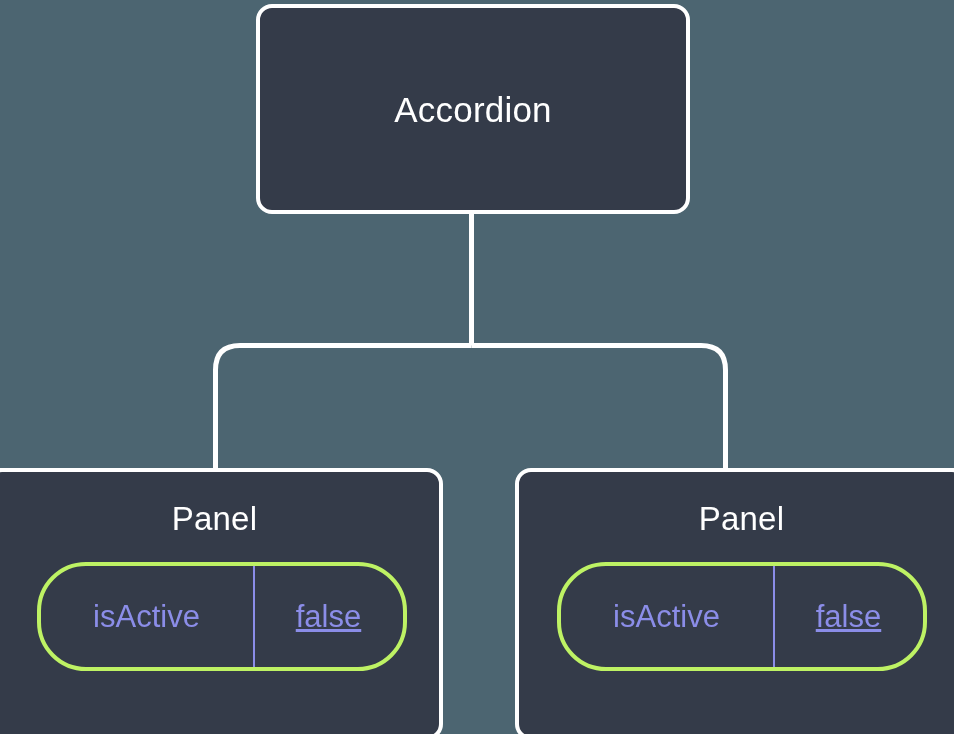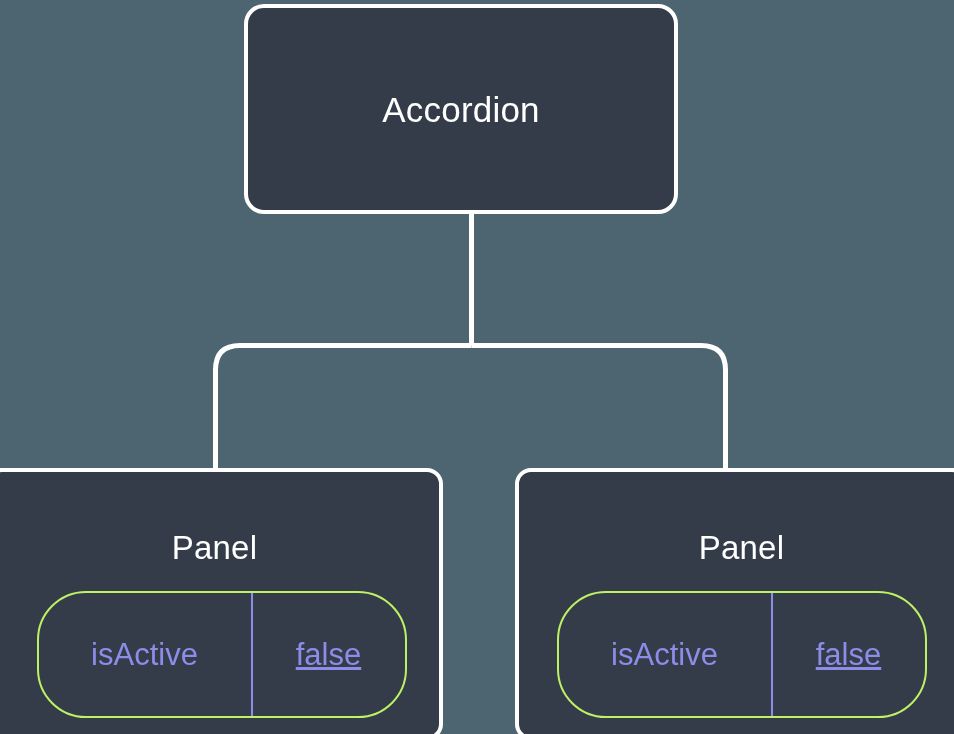--- a/index.html
+++ b/index.html
@@ -35,26 +35,25 @@
     box-sizing: border-box;
     background: #343b49;
     border: 4px solid #ffffff;
     border-radius: 16px;
     display: flex;
     flex-direction: column;
     align-items: center;
   }
 
   .node-root {
-    left: 244px;
+    left: 256px;
     top: 4px;
     width: 434px;
     height: 210px;
     justify-content: center;
-    border-radius: 20px;
   }
 
   .node-title {
     color: #ffffff;
     font-weight: 300;
     letter-spacing: 0.2px;
     white-space: nowrap;
   }
   .node-root .node-title {
     font-size: 35px;
@@ -62,38 +61,38 @@
   }
 
   .node-child {
     top: 468px;
     height: 272px;
     justify-content: flex-start;
   }
   .node-child .node-title {
     font-size: 33px;
     line-height: 1;
-    margin-top: 59px;
+    margin-top: 30px;
   }
 
   .node-left {
     left: -14px;
     width: 457px;
   }
   .node-right {
     left: 515px;
     width: 453px;
   }
 
   
   .pill {
     margin-top: 27px;
-    height: 127px;
+    height: 109px;
     box-sizing: border-box;
-    border: 2px solid #bef264;
+    border: 4px solid #bef264;
     border-radius: 49px;
     display: flex;
     align-items: stretch;
     color: #8b8de8;
   }
   .node-left .pill  { width: 370px; margin-left: 14px; }
   .node-right .pill { width: 370px; margin-left: 0px; }
 
   .pill-key,
   .pill-val {

